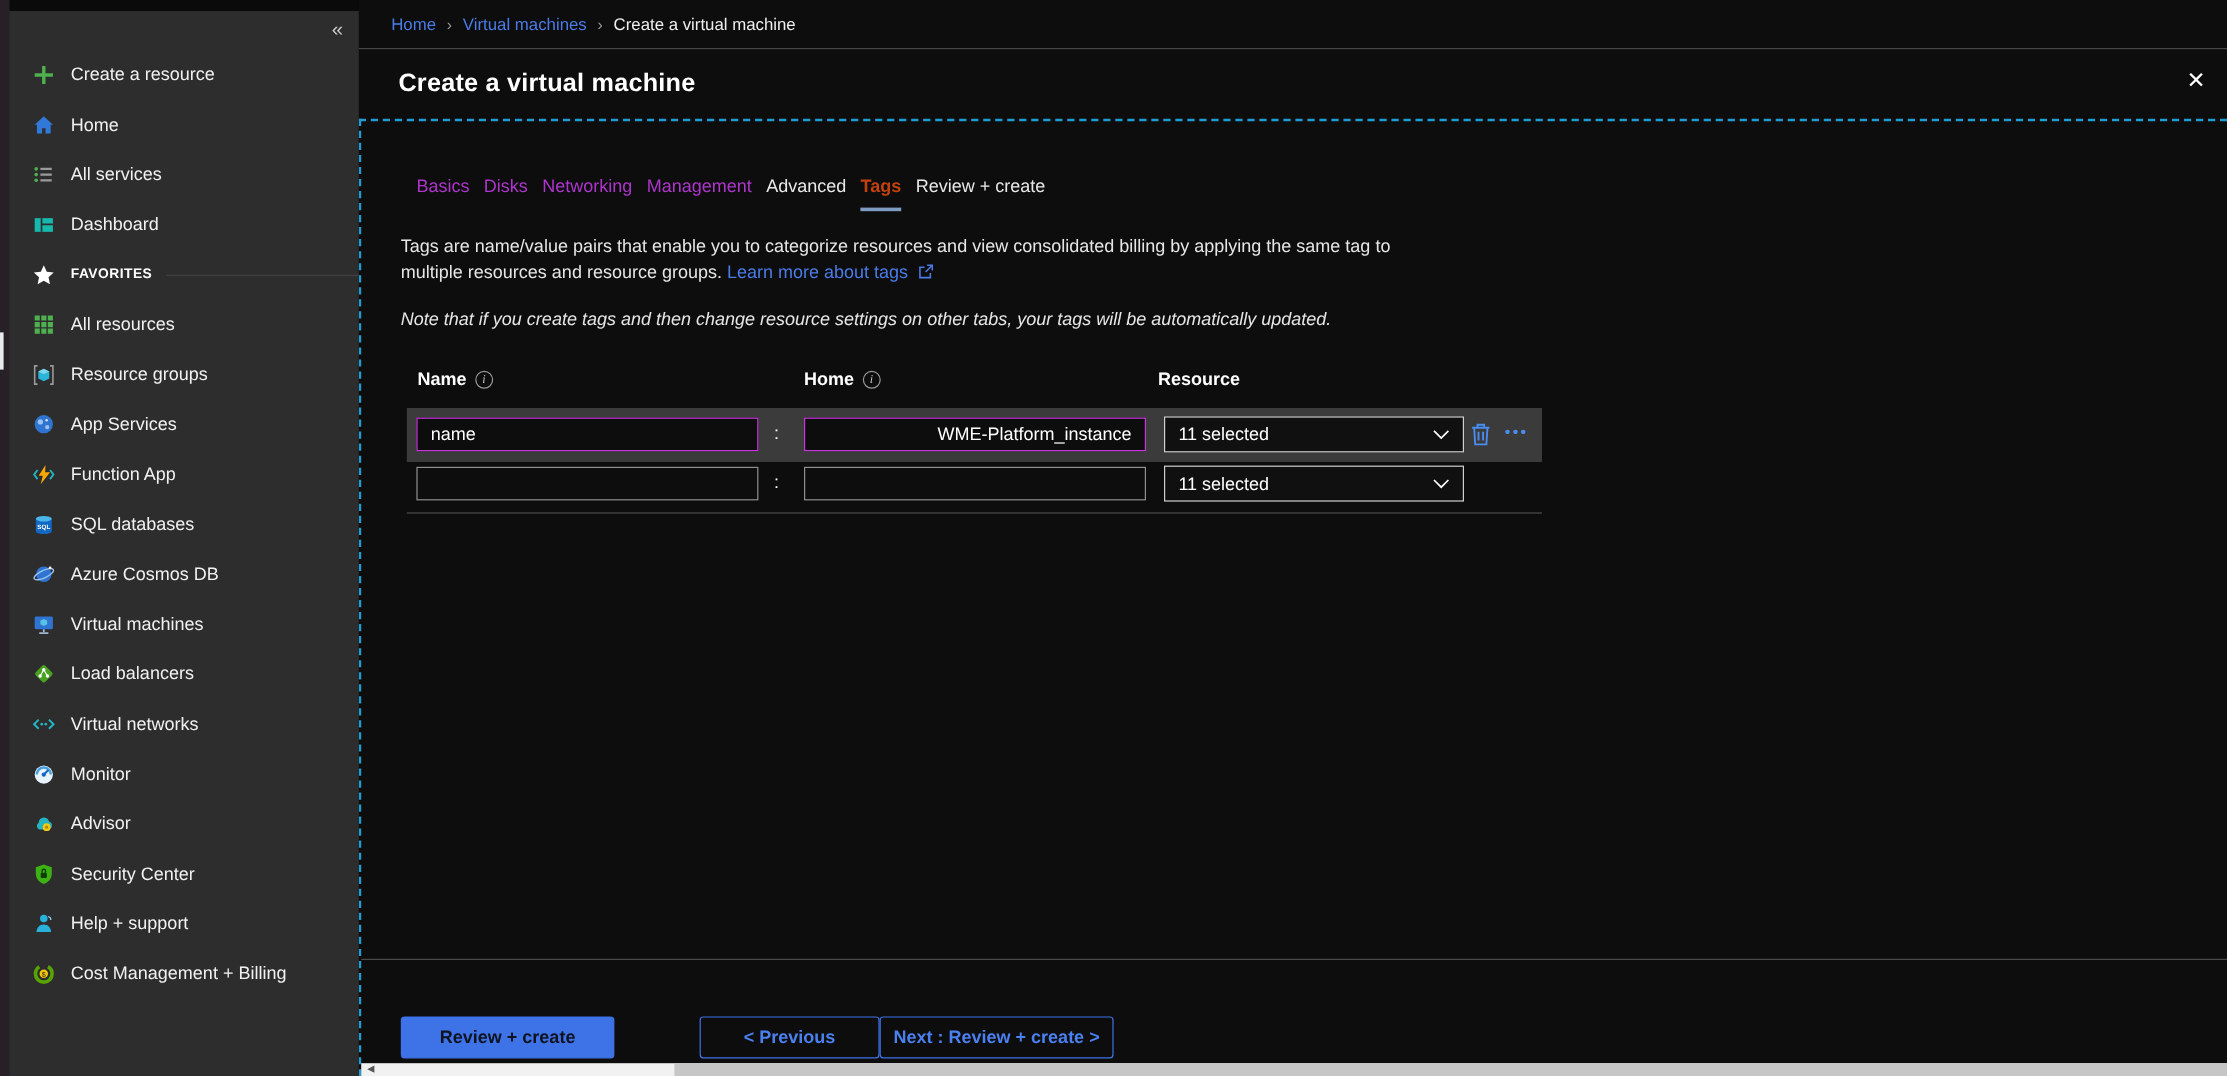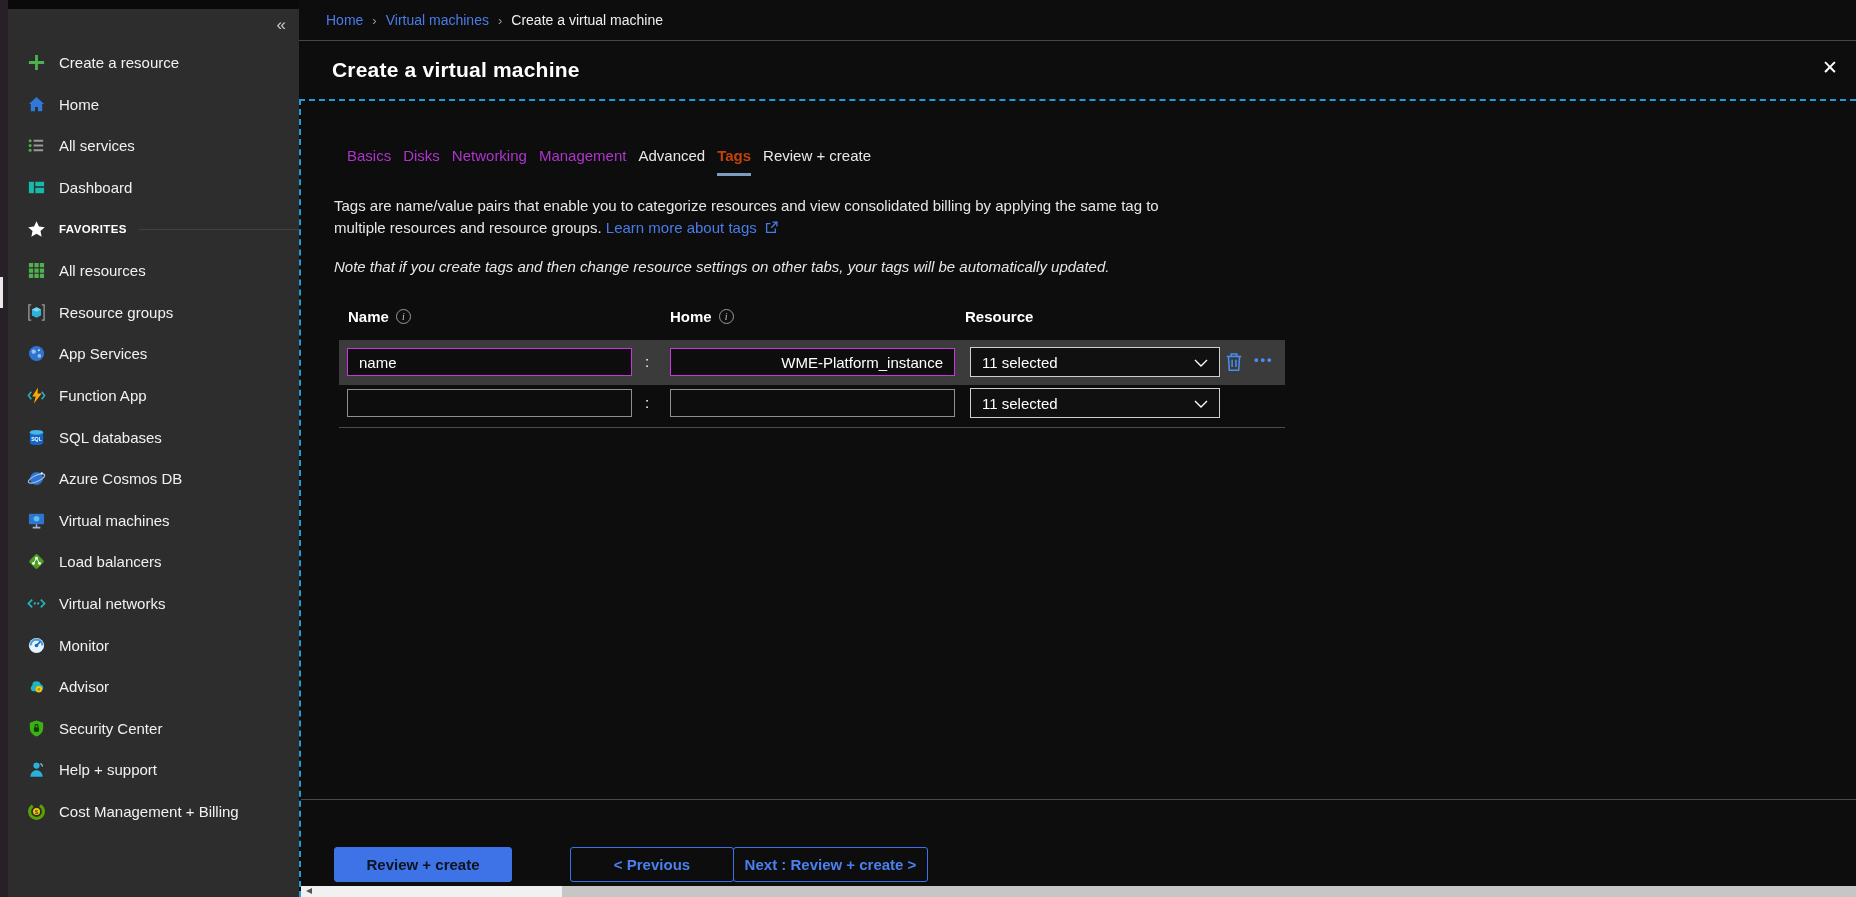--- a/index.html
+++ b/index.html
@@ -66,21 +66,21 @@
   .row1 .dropdown { top:7px; } .row2 .dropdown { top:0; }
   .trash { position:absolute; left:886px; top:12px; cursor:pointer; }
   .more { position:absolute; left:915px; top:12px; color:#4a8df0; font-size:13px; letter-spacing:2px; font-weight:bold; cursor:pointer; }
   .table-divider { position:absolute; left:38px; top:326px; width:946px; height:1px; background:#4c4c4c; }
 
   
   .footer-divider { position:absolute; left:0; right:0; top:698px; height:1px; background:#4a4a4a; }
   .btn { position:absolute; top:746px; height:35px; font-size:15px; font-family:inherit; border-radius:3px; cursor:pointer; white-space:nowrap; }
   .btn.primary { left:33px; width:178px; background:#3e73e8; border:1px solid #3e73e8; color:#0e1320; font-weight:bold; }
   .btn.outline { background:transparent; border:1px solid #3e73e8; color:#4a80f0; font-weight:bold; }
-  .btn.prev { left:269px; width:164px; }
+  .btn.prev { left:282px; width:150px; }
   .btn.next { left:432px; width:195px; }
 
   
   .hscroll { position:absolute; left:0; right:0; bottom:0; height:11px; background:#f1f1f1; }
   .scroll-arrow { position:absolute; left:5px; top:2.2px; width:0; height:0; border-top:3.3px solid transparent; border-bottom:3.3px solid transparent; border-right:6px solid #555; }
   .scroll-thumb { position:absolute; left:261px; right:0; top:0; bottom:0; background:#c6c6c6; }
 </style>
 </head>
 <body>
 

